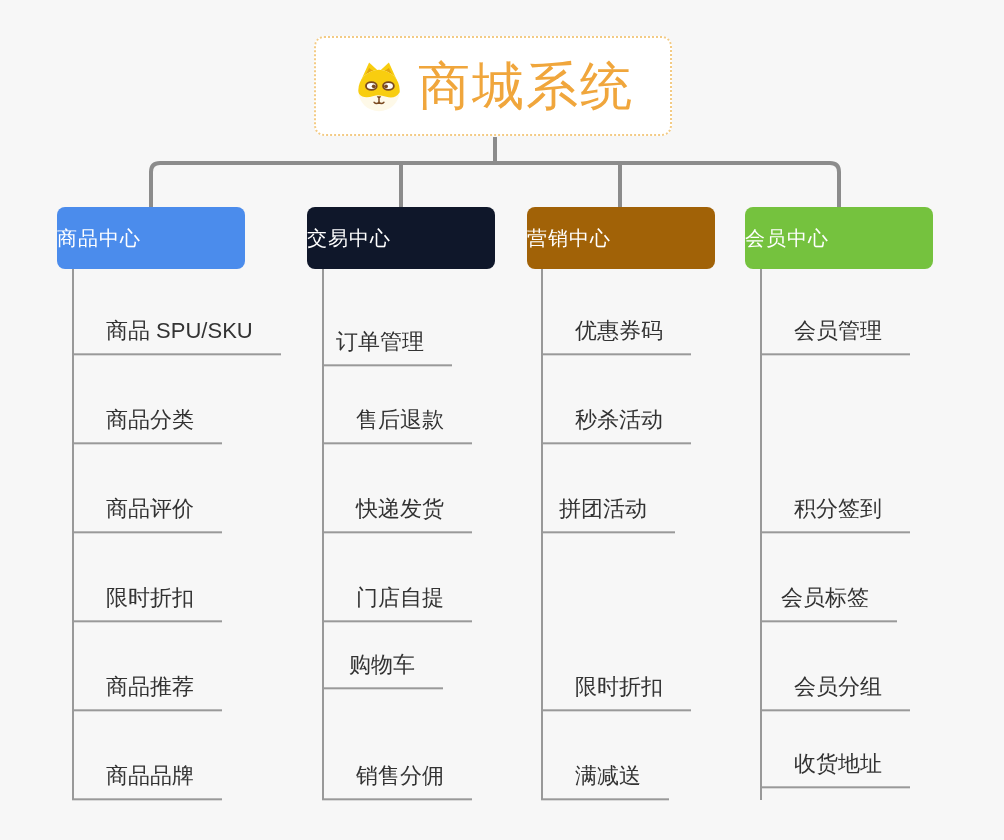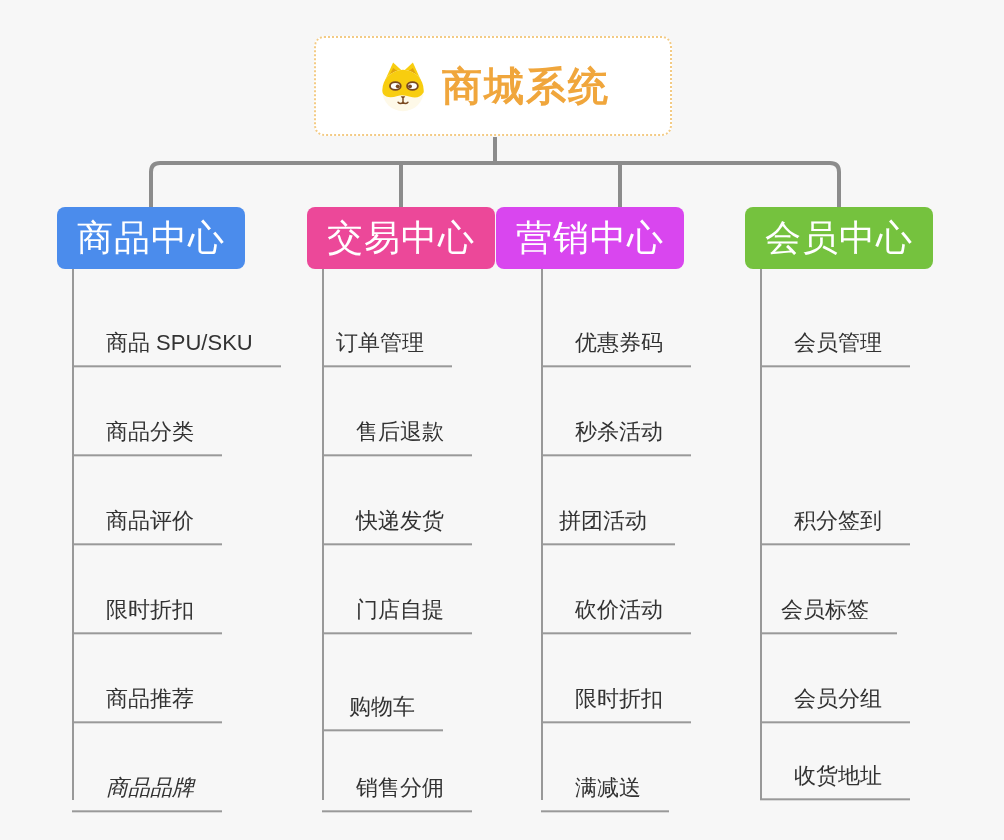--- a/index.html
+++ b/index.html
@@ -30,47 +30,46 @@
     gap: 12px;
     box-sizing: border-box;
   }
   .root-node .dog-icon {
     width: 54px;
     height: 56px;
     flex: 0 0 auto;
     display: inline-flex;
   }
   .root-title {
-    font-size: 40px;
+    font-size: 52px;
     letter-spacing: 2px;
     color: #F0A63C;
     white-space: nowrap;
     line-height: 1;
-    font-weight: bold;
   }
   
   #connector {
     position: absolute;
     left: 0;
     top: 0;
     width: 1004px;
     height: 840px;
     pointer-events: none;
   }
   
   .branch-box {
     position: absolute;
     top: 207px;
     width: 188px;
     height: 62px;
     border-radius: 8px;
     color: #FFFFFF;
-    font-size: 36px;
+    font-size: 20px;
     line-height: 62px;
-    text-align: center;
+    text-align: left;
     letter-spacing: 1px;
     white-space: nowrap;
     box-sizing: border-box;
   }
   
   .column {
     position: absolute;
     top: 269px;
     height: 531px;
     width: 240px;
@@ -87,21 +86,20 @@
   .leaf {
     position: absolute;
     left: 0;
     transform: translateY(-100%);
     padding: 0 28px 7px 34px;
     border-bottom: 2px solid var(--leaf-line, #999999);
     font-size: 22px;
     line-height: 1.35;
     color: var(--leaf-text, #333333);
     white-space: nowrap;
-    margin-top: 12px;
   }
 </style>
 </head>
 <body>
 
 <div id="stage" style="--page-bg: #F7F7F7; --leaf-line: #999999; --leaf-text: #333333;">
 
   <svg id="connector" viewBox="0 0 1004 840" xmlns="http://www.w3.org/2000/svg">
     <path d="M495 137 L495 163" fill="none" stroke="#8C8C8C" stroke-width="4"></path>
     <path d="M151 208 L151 172 Q151 163 160 163 L830 163 Q839 163 839 172 L839 208" fill="none" stroke="#8C8C8C" stroke-width="4"></path>
@@ -130,37 +128,36 @@
     <span class="root-title" style="color: rgb(240, 166, 60);">商城系统</span>
   </div>
 
 <div class="branch-box" style="left: 57px; background: rgb(75, 140, 236);">商品中心</div>
     <div class="column" style="left: 72px; height: 531px;">
       <div class="leaf" style="top: 86px;">商品 SPU/SKU</div>
       <div class="leaf" style="top: 175px;">商品分类</div>
       <div class="leaf" style="top: 264px;">商品评价</div>
       <div class="leaf" style="top: 353px;">限时折扣</div>
       <div class="leaf" style="top: 442px;">商品推荐</div>
-      <div class="leaf" style="top: 531px; font-style: italic;">商品品牌</div>
+      <div class="leaf" style="top: 531px;">商品品牌</div>
     </div>
-    <div class="branch-box" style="left: 307px; background: #ec4899;">交易中心</div>
+    <div class="branch-box" style="left: 307px; background: #0f172a;">交易中心</div>
     <div class="column" style="left: 322px; height: 531px;">
-      <div class="leaf" style="top: 86px; padding-left: 14px;">订单管理</div>
+      <div class="leaf" style="top: 97px; padding-left: 14px;">订单管理</div>
       <div class="leaf" style="top: 175px;">售后退款</div>
       <div class="leaf" style="top: 264px;">快递发货</div>
       <div class="leaf" style="top: 353px;">门店自提</div>
-      <div class="leaf" style="top: 450px; padding-left: 27px;">购物车</div>
+      <div class="leaf" style="top: 420px; padding-left: 27px;">购物车</div>
       <div class="leaf" style="top: 531px;">销售分佣</div>
     </div>
-    <div class="branch-box" style="left: 496px; background: #d946ef;">营销中心</div>
+    <div class="branch-box" style="left: 527px; background: #a16207;">营销中心</div>
     <div class="column" style="left: 541px; height: 531px;">
       <div class="leaf" style="top: 86px;">优惠券码</div>
       <div class="leaf" style="top: 175px;">秒杀活动</div>
       <div class="leaf" style="top: 264px; padding-left: 18px;">拼团活动</div>
-      <div class="leaf" style="top: 353px;">砍价活动</div>
       <div class="leaf" style="top: 442px;">限时折扣</div>
       <div class="leaf" style="top: 531px;">满减送</div>
     </div>
     <div class="branch-box" style="left: 745px; background: rgb(117, 194, 62);">会员中心</div>
     <div class="column" style="left: 760px; height: 531px;">
       <div class="leaf" style="top: 86px;">会员管理</div>
       <div class="leaf" style="top: 264px;">积分签到</div>
       <div class="leaf" style="top: 353px; padding-left: 21px;">会员标签</div>
       <div class="leaf" style="top: 442px;">会员分组</div>
       <div class="leaf" style="top: 519px;">收货地址</div>

